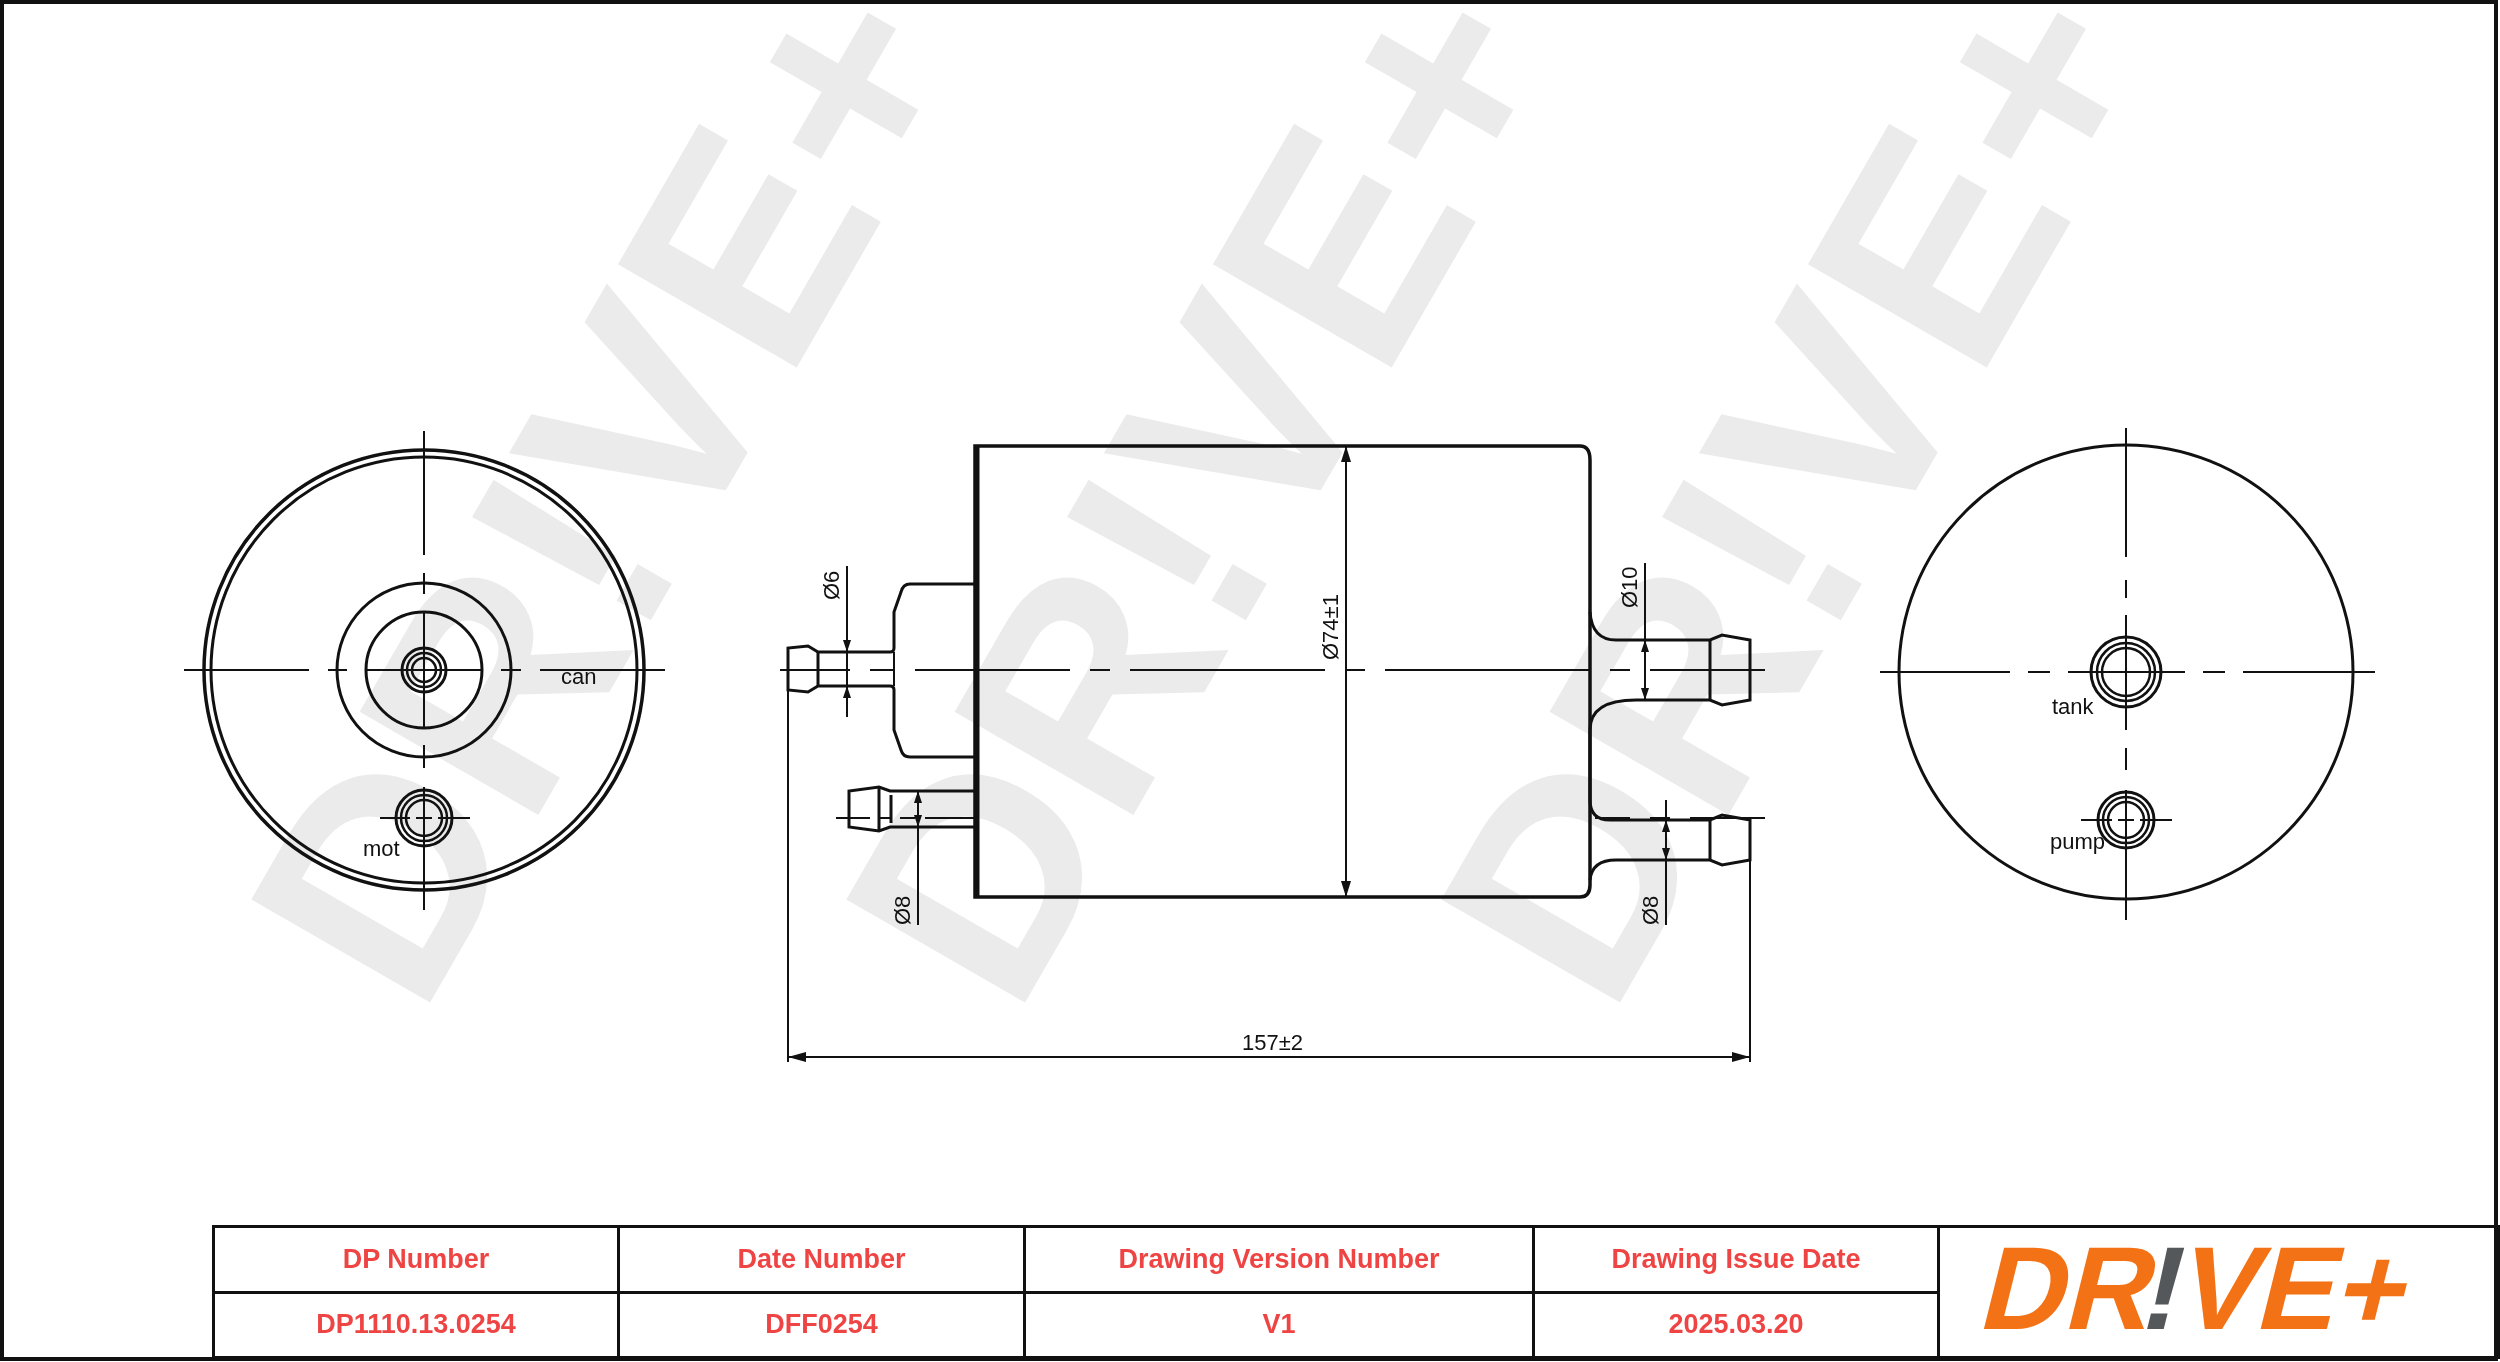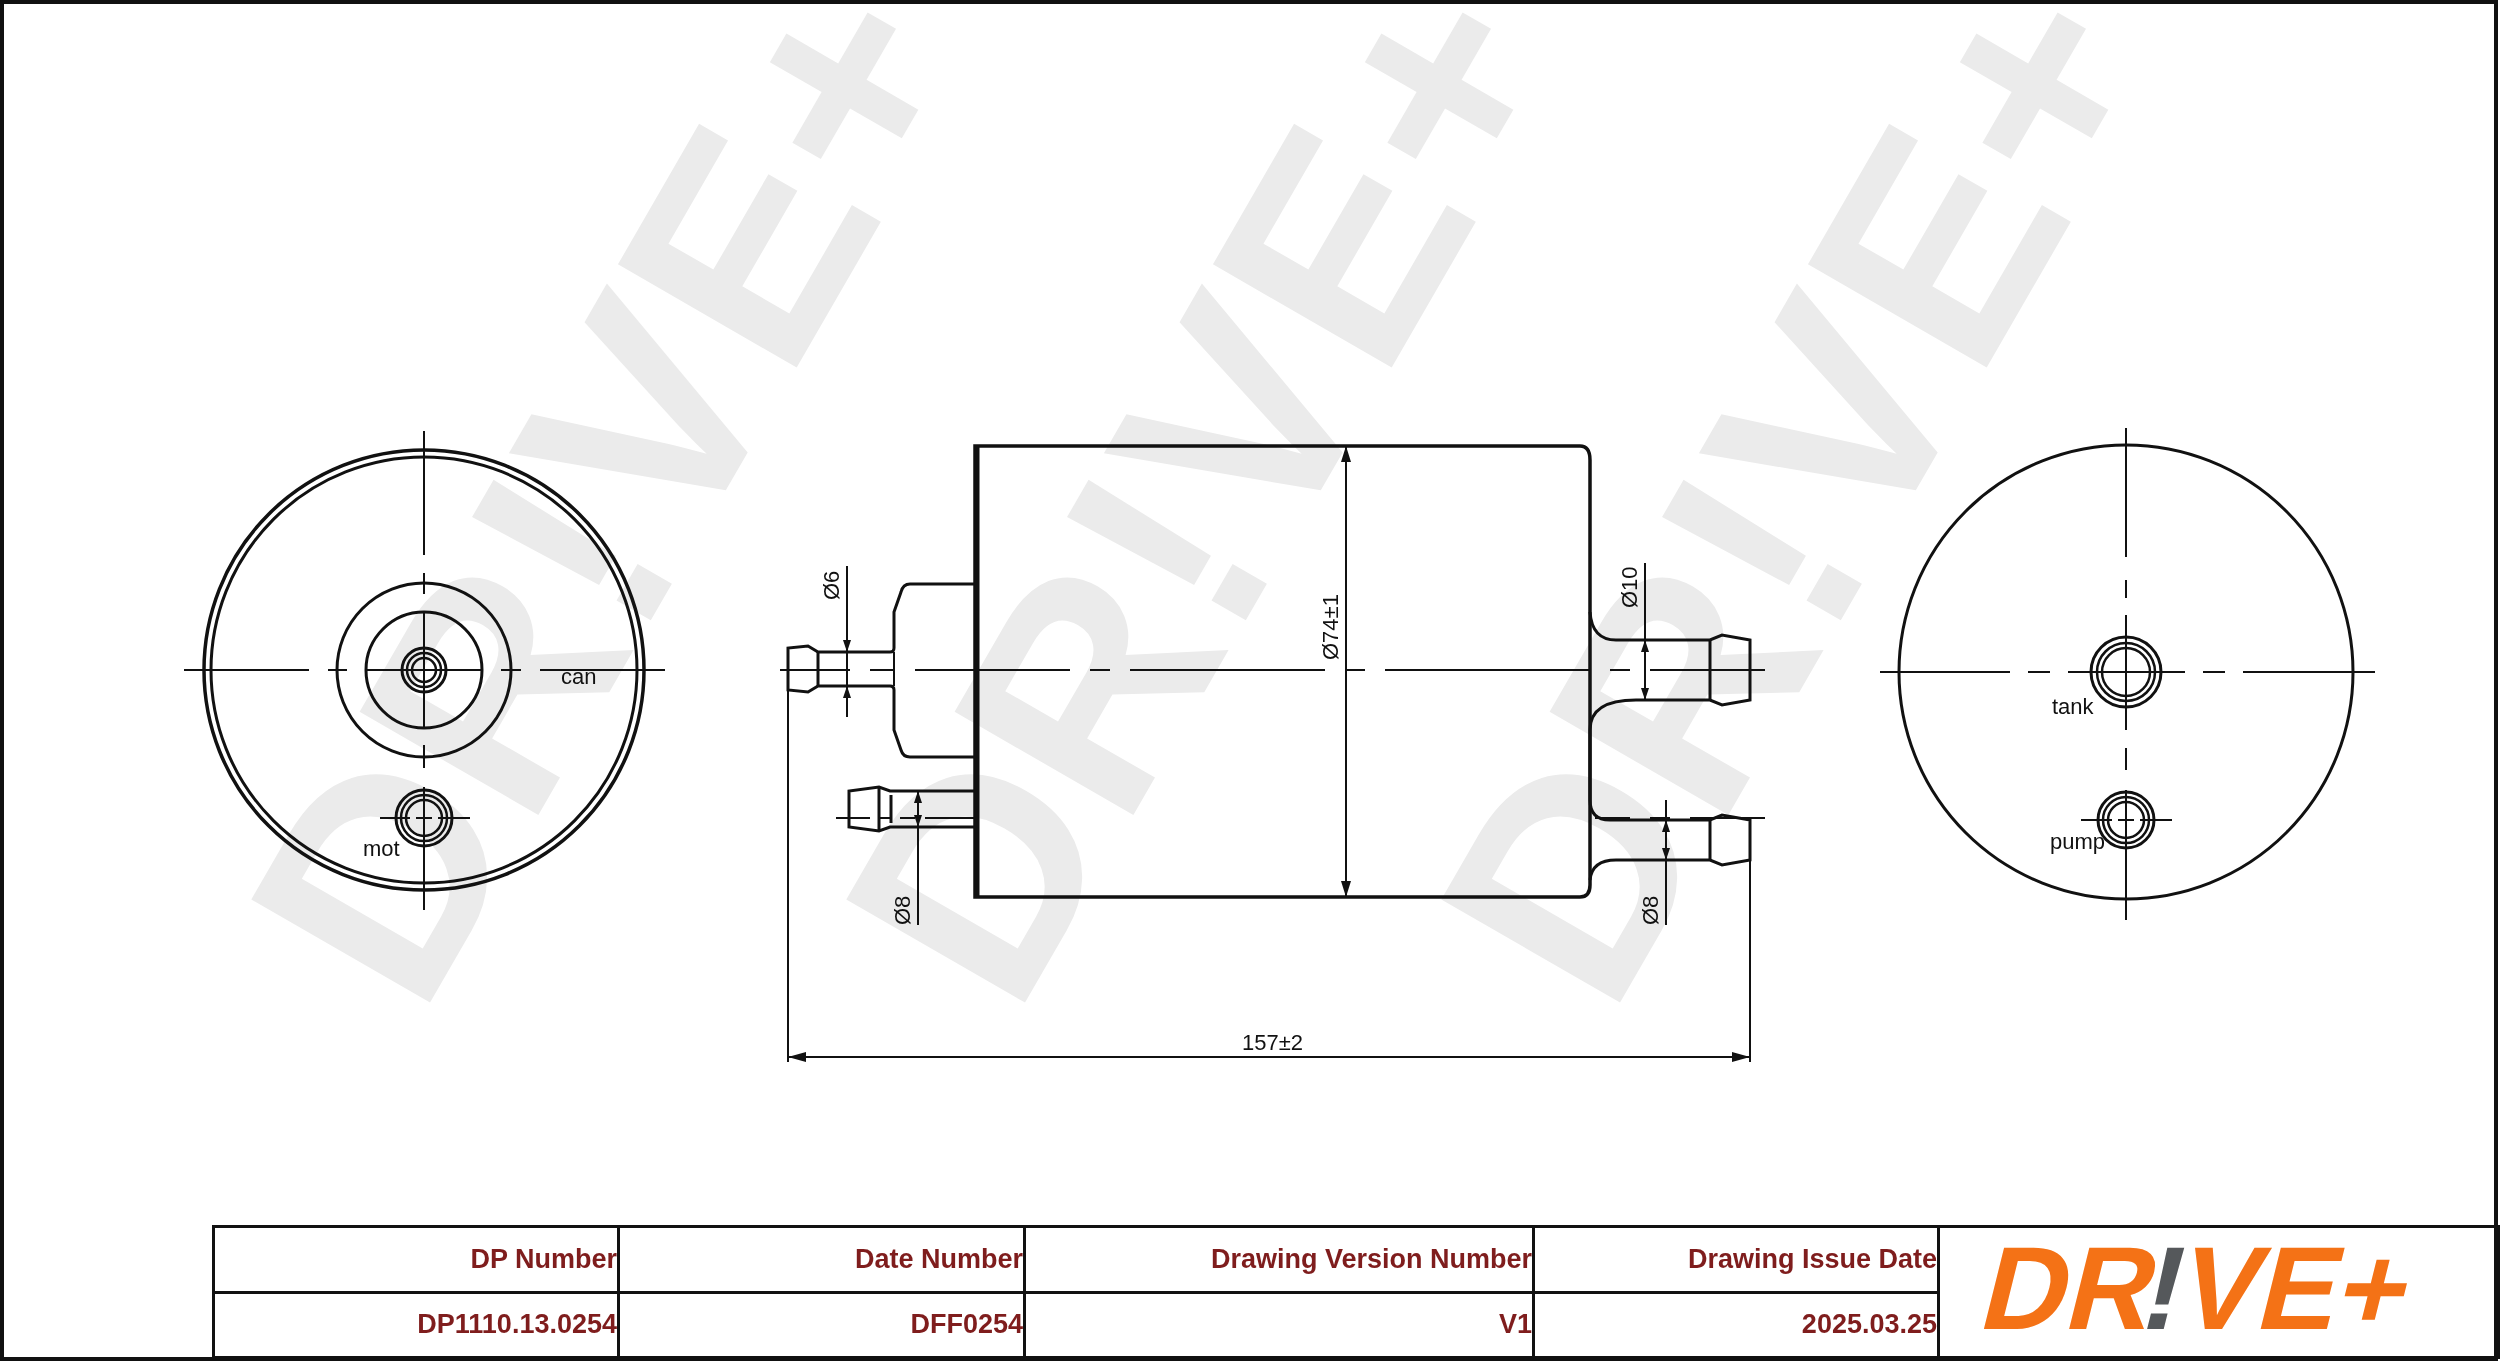--- a/index.html
+++ b/index.html
@@ -1,19 +1,19 @@
 <!DOCTYPE html>
 <html><head>
 <meta charset="utf-8">
 <style>
   html, body { margin: 0; padding: 0; background: #ffffff; }
   body { width: 2500px; height: 1362px; position: relative; overflow: hidden; font-family: "Liberation Sans", sans-serif; }
   #frame { position: absolute; left: 0; top: 0; width: 2500px; height: 1362px; }
   .title-table { position: absolute; left: 212px; top: 1225px; width: 2285px; height: 134px; border-collapse: collapse; table-layout: fixed; }
-  .title-table td { border: 3px solid #111; text-align: right; vertical-align: middle; font-family: "Liberation Sans", sans-serif; font-weight: bold; font-size: 27px; color: #7f1d1d; padding: 0; }
+  .title-table td { border: 3px solid #111; text-align: center; vertical-align: middle; font-family: "Liberation Sans", sans-serif; font-weight: bold; font-size: 27px; color: #ef4444; padding: 0; }
   .title-table td.logo-cell { padding: 0; }
   .logo { display: flex; align-items: center; justify-content: center; height: 100%; }
   .watermark text { font-family: "Liberation Sans", sans-serif; }
   .dim-text { font-family: "Liberation Sans", sans-serif; font-size: 22px; fill: #111; }
 </style>
 </head>
 <body>
 
 <svg id="frame" xmlns="http://www.w3.org/2000/svg" width="2500" height="1362" viewBox="0 0 2500 1362">
 
@@ -175,16 +175,16 @@
             <text x="238" y="92" font-family="Liberation Sans, sans-serif" font-weight="bold" font-size="118" fill="#f47216">VE+</text>
           </g>
         </svg>
       </div>
     </td>
   </tr>
   <tr>
     <td>DP1110.13.0254</td>
     <td>DFF0254</td>
     <td>V1</td>
-    <td>2025.03.25</td>
+    <td>2025.03.20</td>
   </tr>
 </tbody>
   </table>
 
 </body></html>

